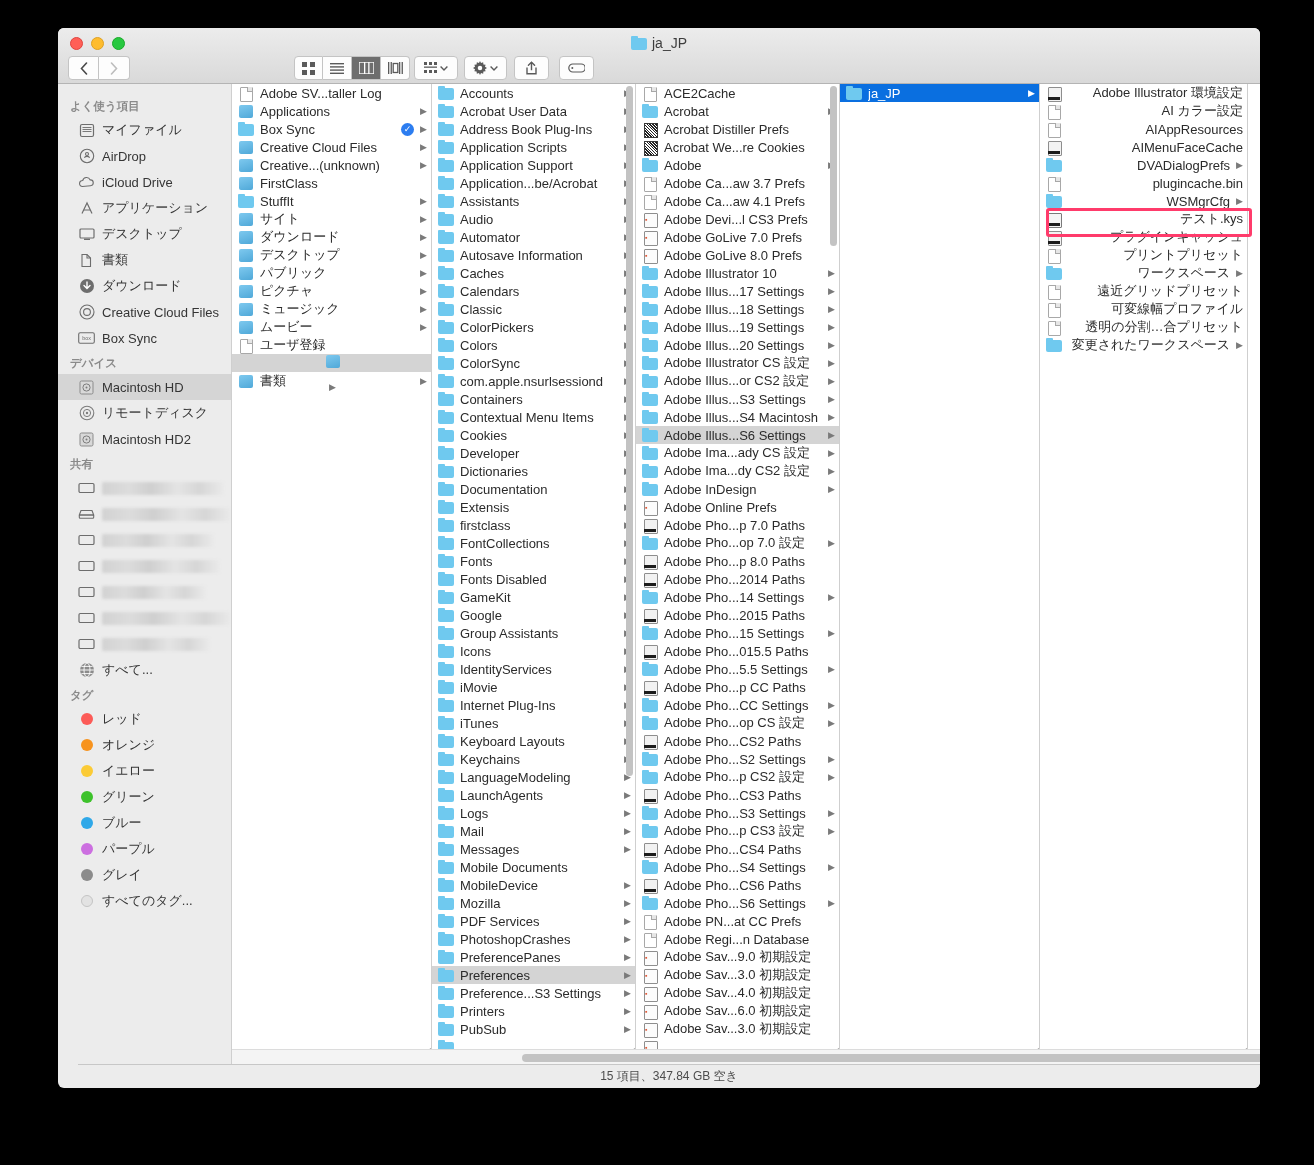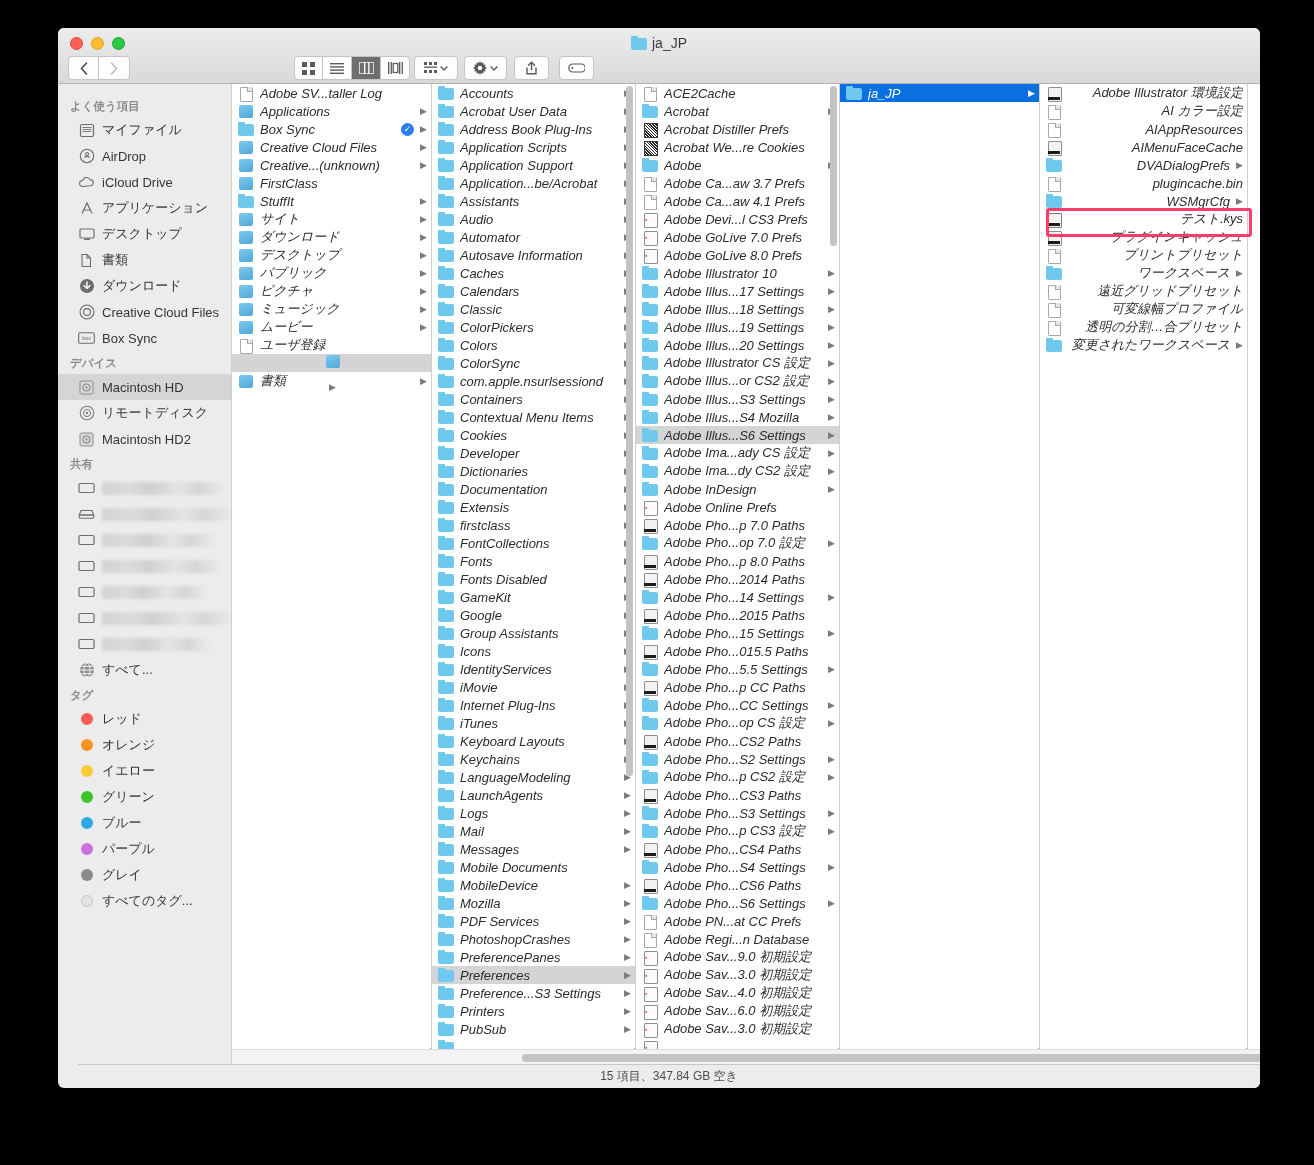--- a/index.html
+++ b/index.html
@@ -94,21 +94,21 @@
   .blurred { height: 13px; border-radius: 2px; background:
      linear-gradient(90deg,#d2d2d2 0%,#dcdcdc 22%,#cfcfcf 40%,#e4e4e4 62%,#d6d6d6 80%,#eaeaea 100%);
      filter: blur(1.6px); }
   .dot { width: 12px; height: 12px; border-radius: 50%; }
 
   .columns { flex: 1 1 auto; display: flex; background: #fff; min-width: 0; position: relative; }
   .col {
     position: relative; border-right: 1px solid #cfcfcf;
     overflow: hidden; background: #fff; flex: 0 0 auto;
   }
-  .col-inner { position: absolute; inset: 0; overflow: hidden; font-style: italic; }
+  .col-inner { position: absolute; inset: 0; overflow: hidden; }
   .row {
     height: 18px; display: flex; align-items: center;
     padding-left: 6px; padding-right: 4px; gap: 6px; font-size: 13px; color: #2b2b2b;
     white-space: nowrap;
   }
   .row.sel-gray { background: #d4d4d4; }
   .row.sel-blue { background: #0a6fe0; color: #fff; }
   .row.dim { color: #a6a6a6; flex-direction: column; }
   .rtext { flex: 1 1 auto; overflow: hidden; text-overflow: clip; }
   .chev { font-size: 9px; color: #7a7a7a; flex: 0 0 auto; }
@@ -990,21 +990,21 @@
               <span class="rtext">Adobe Illus...or CS2 設定</span>
               <span class="chev">▶</span>
             </div>
             <div class="row">
               <span class="ic folder"></span>
               <span class="rtext">Adobe Illus...S3 Settings</span>
               <span class="chev">▶</span>
             </div>
             <div class="row">
               <span class="ic folder"></span>
-              <span class="rtext">Adobe Illus...S4 Mozilla</span>
+              <span class="rtext">Adobe Illus...S4 Macintosh</span>
               <span class="chev">▶</span>
             </div>
             <div class="row sel-gray">
               <span class="ic folder"></span>
               <span class="rtext">Adobe Illus...S6 Settings</span>
               <span class="chev">▶</span>
             </div>
             <div class="row">
               <span class="ic folder"></span>
               <span class="rtext">Adobe Ima...ady CS 設定</span>

